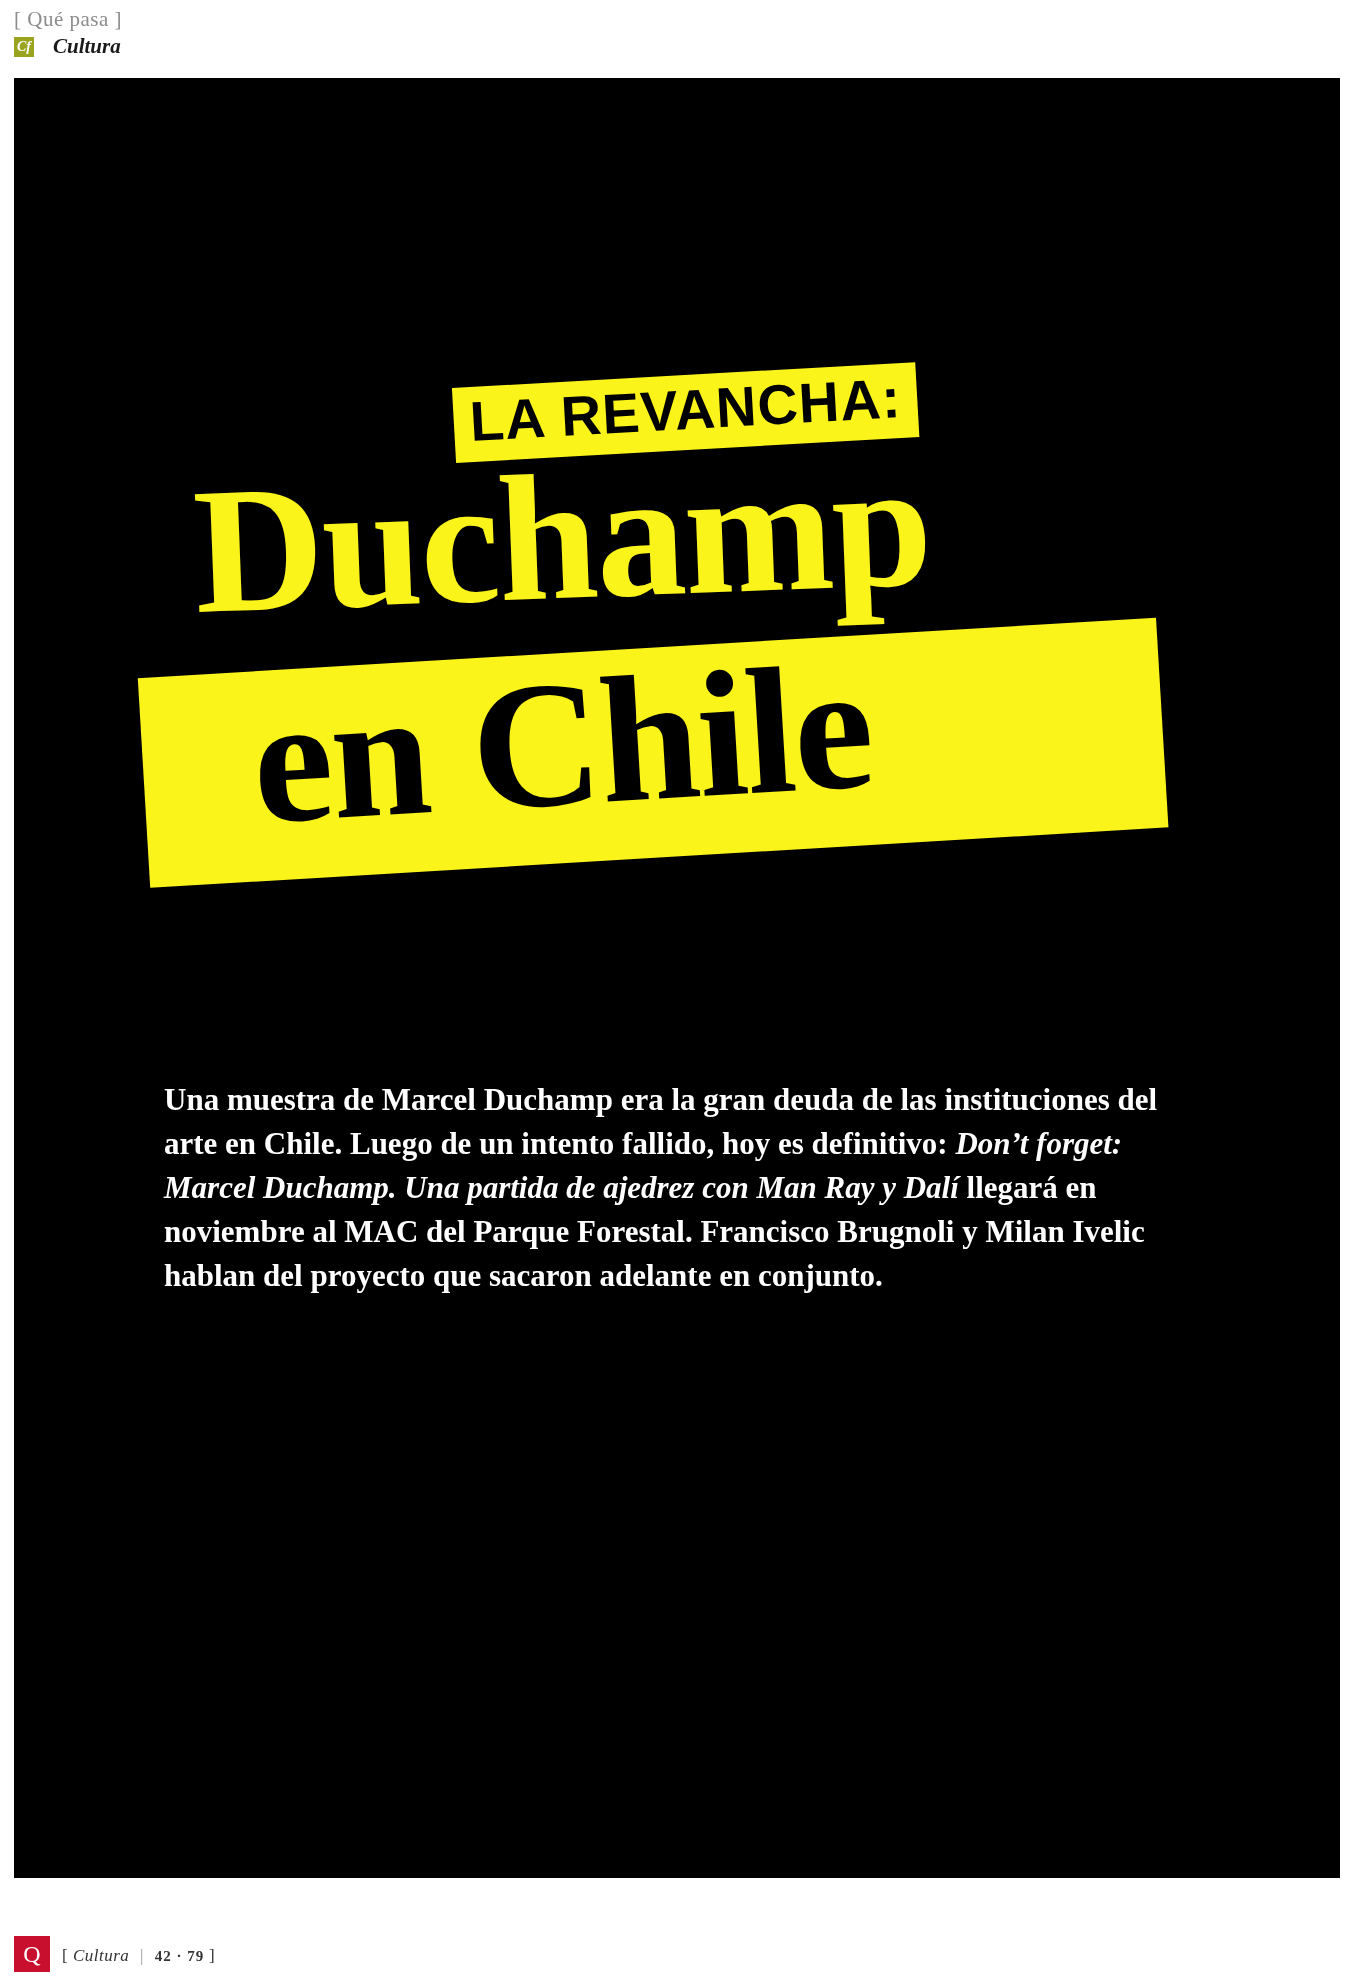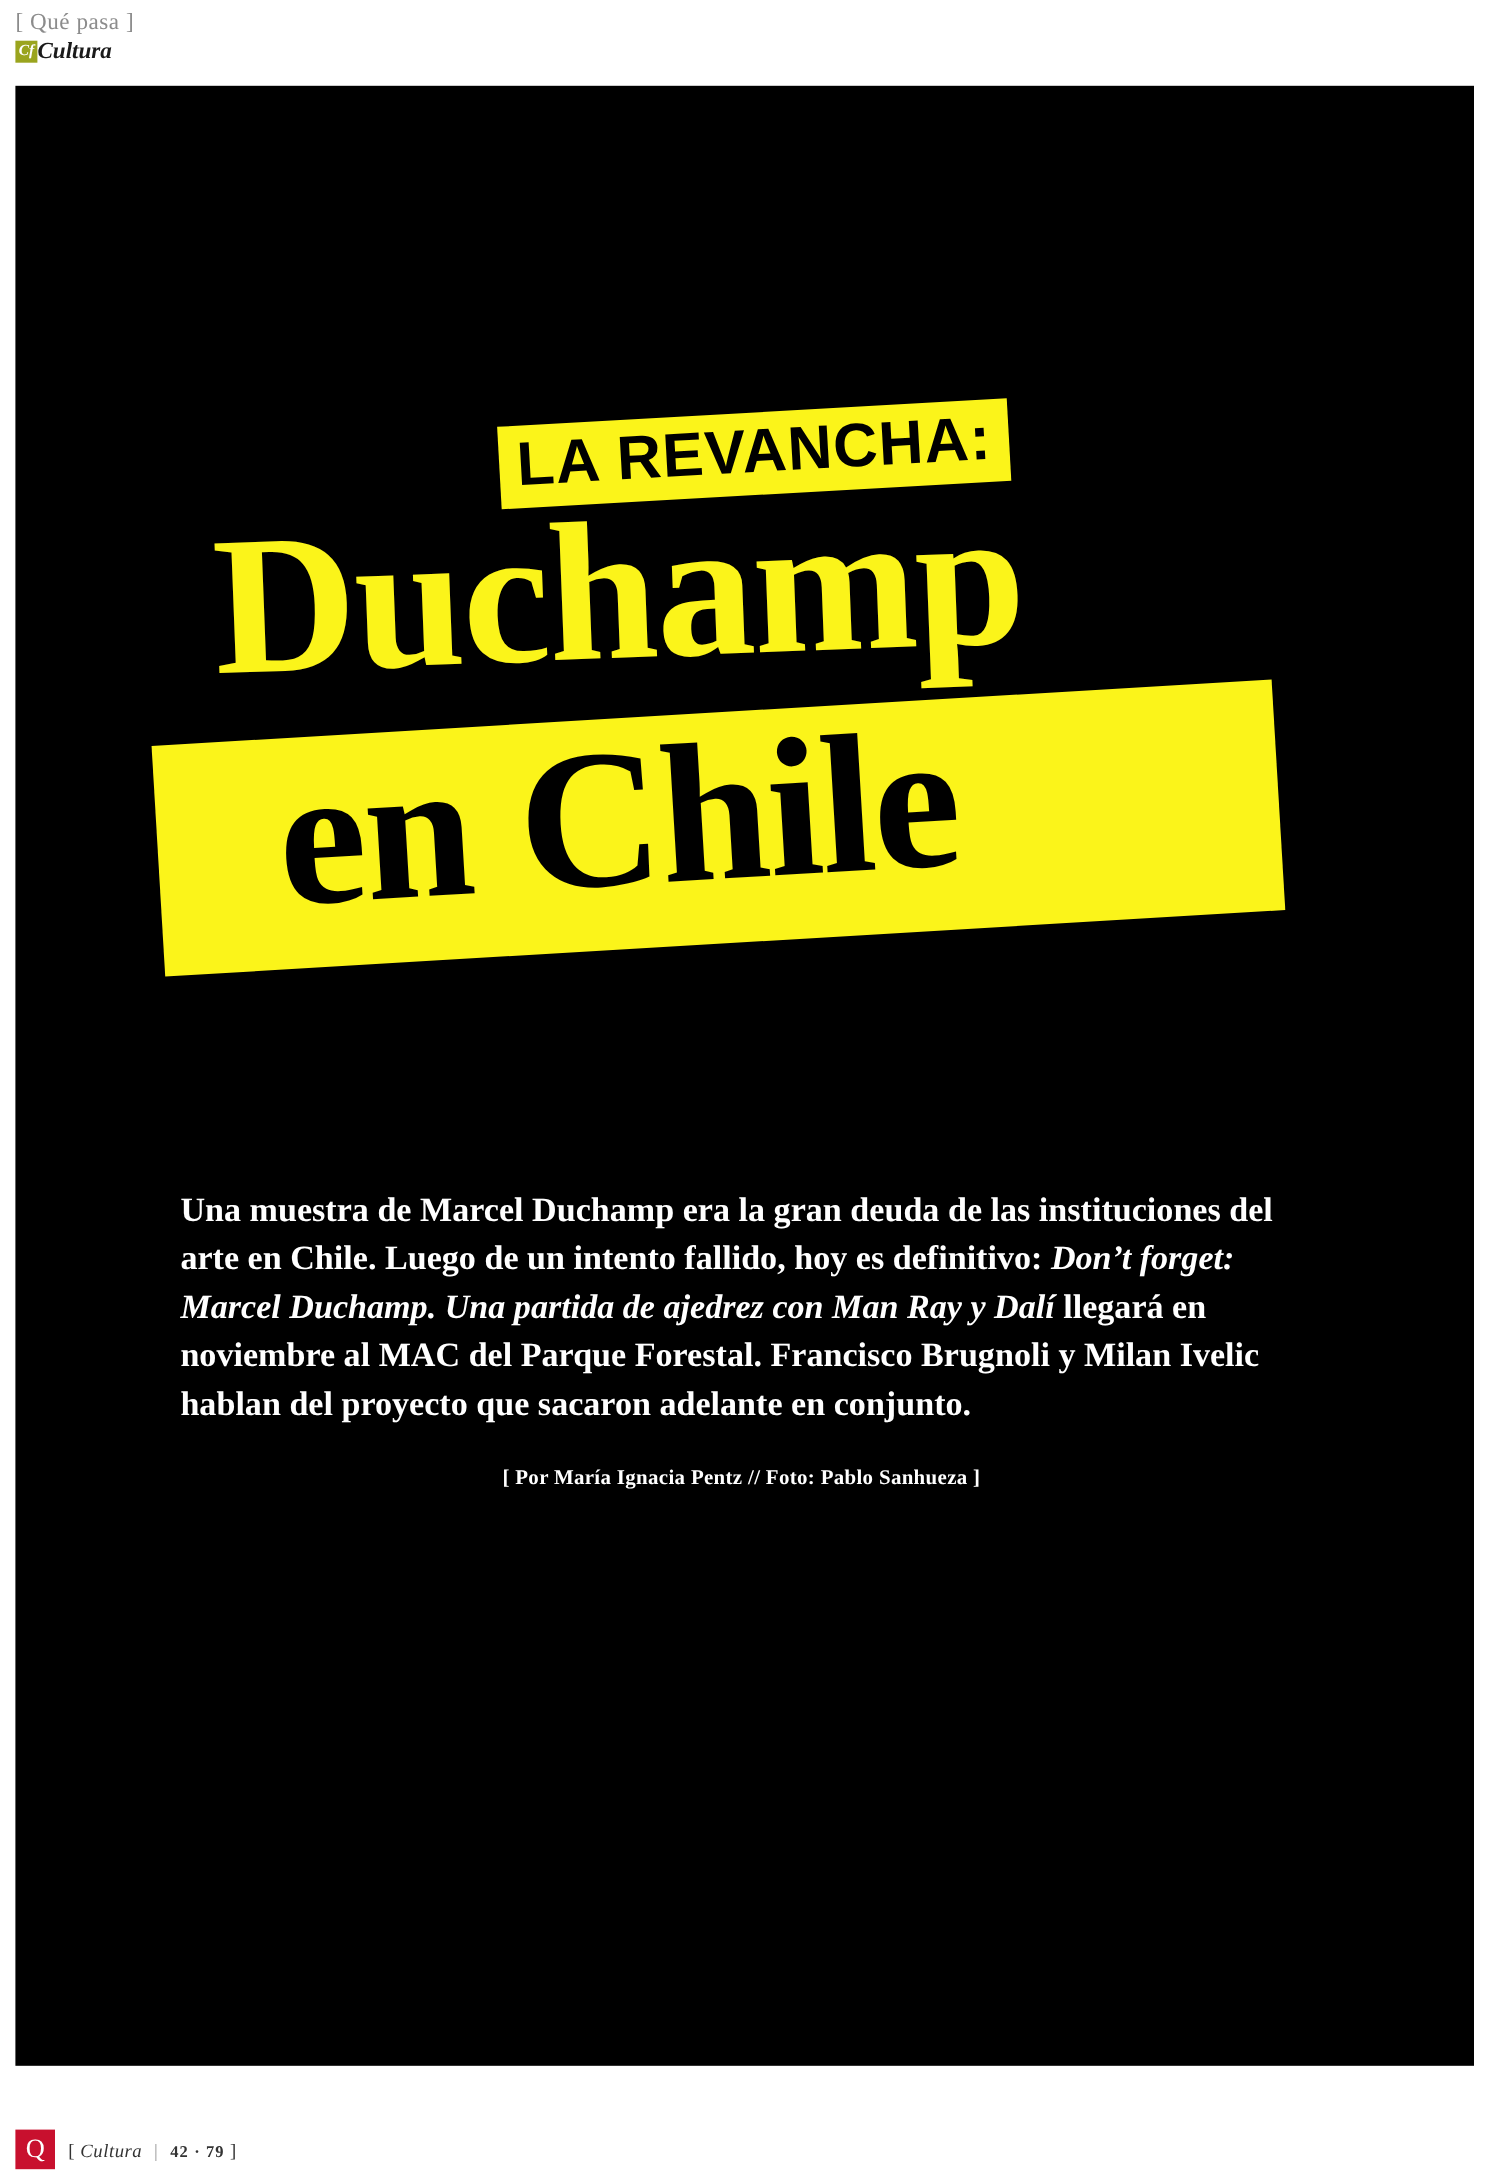--- a/index.html
+++ b/index.html
@@ -26,21 +26,21 @@
     font-family: "Liberation Serif", serif;
     font-size: 21px;
     color: #8c8c8c;
     letter-spacing: 0.5px;
     line-height: 1.1;
     white-space: nowrap;
   }
   .rh-row {
     display: flex;
     align-items: center;
-    gap: 0;
+    gap: 19px;
     margin-top: 5px;
   }
   .rh-badge {
     width: 20px;
     height: 20px;
     background: #9aa41e;
     color: #ffffff;
     font-family: "Liberation Serif", serif;
     font-style: italic;
     font-weight: bold;
@@ -229,21 +229,20 @@
     <div class="title-line2-wrap">
       <div class="title-line2">en Chile</div>
     </div>
 
   </div>
 
   <div class="deck">
     <span>Una muestra de Marcel Duchamp era la gran deuda de las instituciones del arte en Chile. Luego de un intento fallido, hoy es definitivo: </span><i>Don’t forget: Marcel Duchamp. Una partida de ajedrez con Man Ray y Dalí</i><span> llegará en noviembre al MAC del Parque Forestal. Francisco Brugnoli y Milan Ivelic hablan del proyecto que sacaron adelante en conjunto.</span>
   </div>
 
-  <div class="byline">[ Por María Ignacia Pentz // Foto: Pablo Sanhueza ]</div>
 
 </div>
 
 <div class="footer">
   <div class="footer-badge">Q</div>
   <div class="footer-text">
     <span>[</span>
     <span class="sec">Cultura</span>
     <span class="sep">|</span>
     <span class="pages">42 · 79</span>

